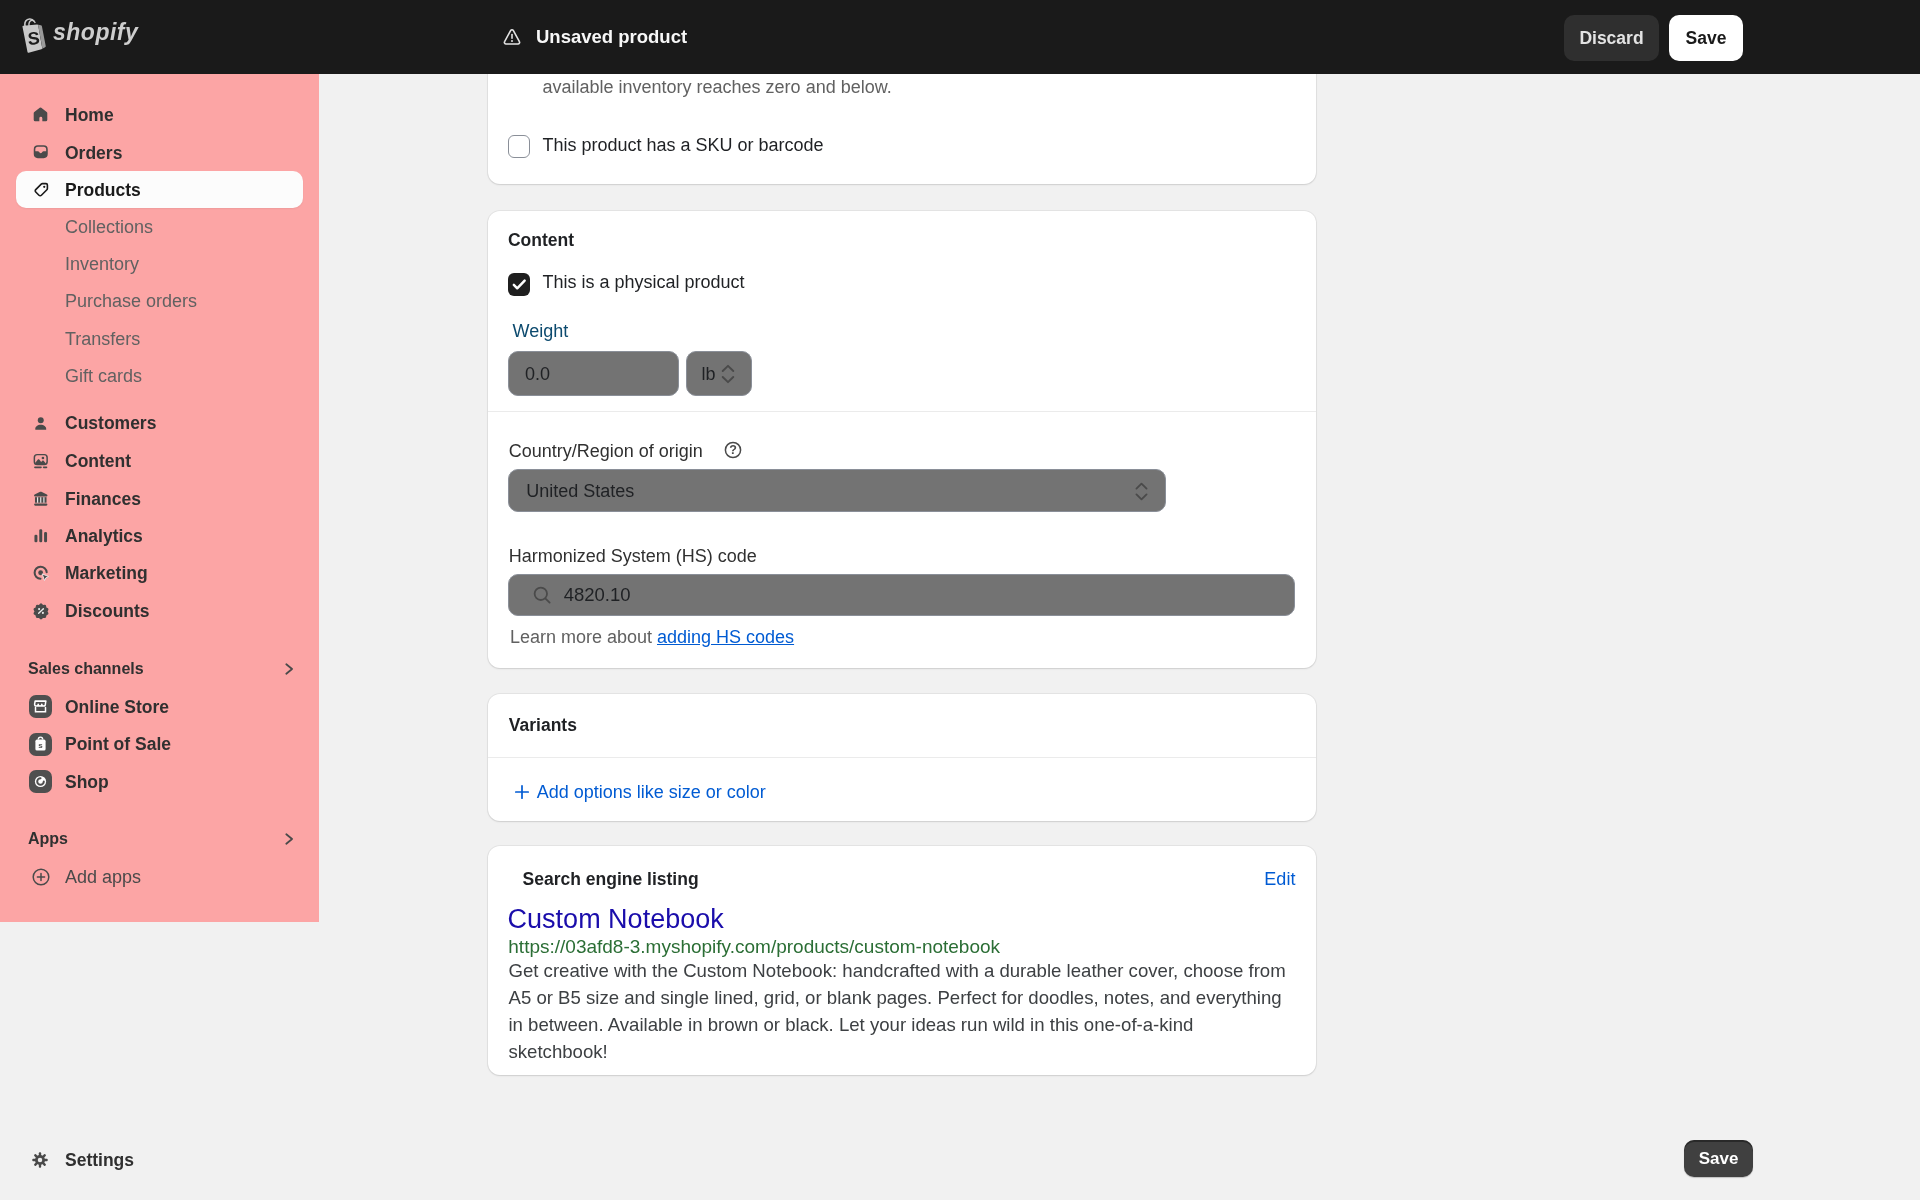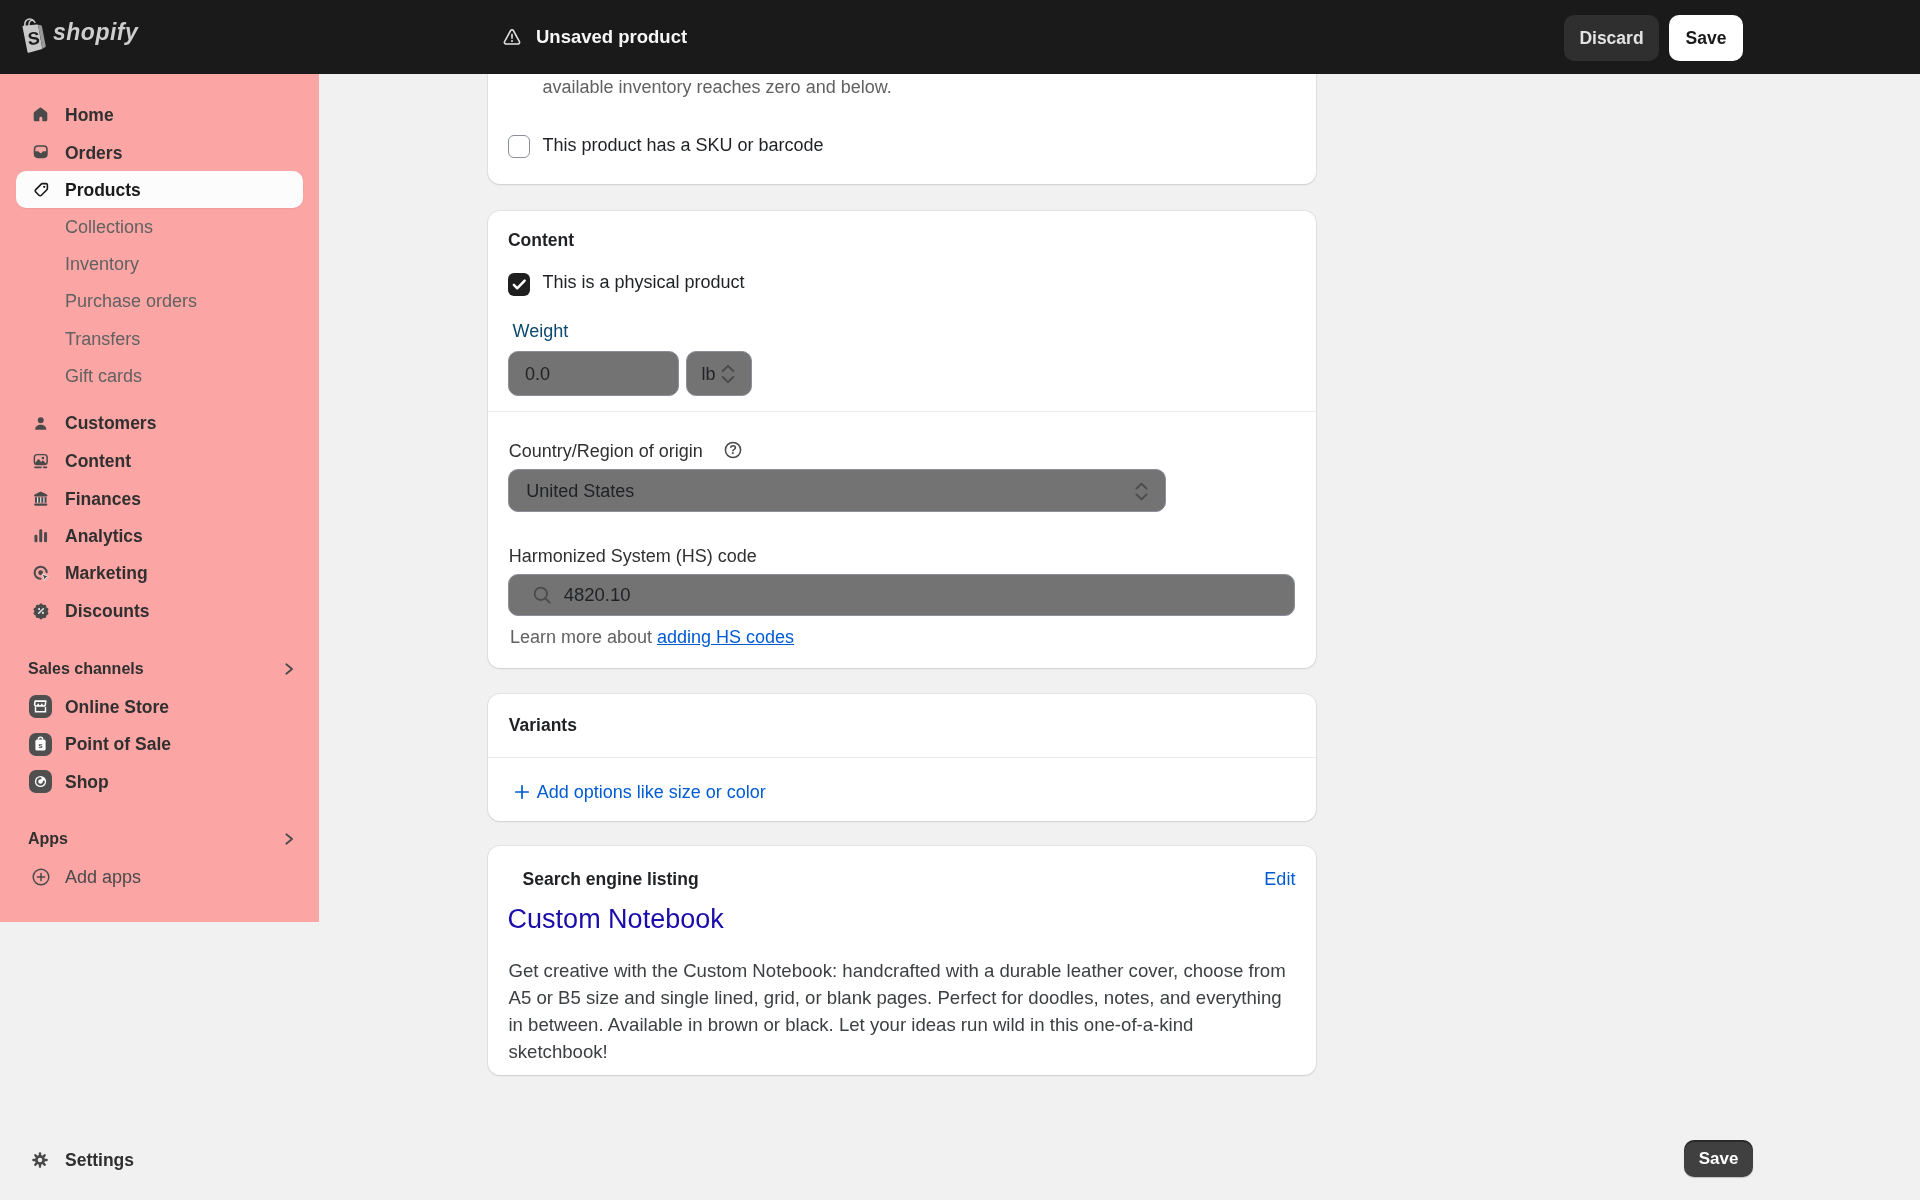--- a/index.html
+++ b/index.html
@@ -201,20 +201,21 @@
   <svg width="20" height="20" viewBox="0 0 20 20" style="position:absolute;left:24.6px;top:88px;">
     <path d="M10 3.8v12.4M3.8 10h12.4" stroke="#005bd3" stroke-width="1.7" stroke-linecap="round"></path>
   </svg>
   <div class="abs body18 blue" style="left:49.1px;top:88px;line-height:20px;white-space:pre;">Add options like size or color</div>
 </div>
 
 <div class="card" style="top:845.8px;height:229.3px;">
   <div class="abs hd" style="left:35px;top:23.5px;line-height:20px;">Search engine listing</div>
   <div class="abs body18 blue" style="right:20.6px;top:23.5px;line-height:20px;">Edit</div>
   <div class="abs" style="left:20px;top:58px;font-size:27px;color:#1a0dab;line-height:31px;white-space:pre;">Custom Notebook</div>
+  <div class="abs" style="left:20.7px;top:89px;font-size:19px;color:#2b6e35;line-height:24px;white-space:pre;">https://03afd8-3.myshopify.com/products/custom-notebook</div>
   <div class="abs" style="left:20.9px;top:111.5px;font-size:18.6px;color:#3d4043;line-height:27px;white-space:pre;">Get creative with the Custom Notebook: handcrafted with a durable leather cover, choose from<br>A5 or B5 size and single lined, grid, or blank pages. Perfect for doodles, notes, and everything<br>in between. Available in brown or black. Let your ideas run wild in this one-of-a-kind<br>sketchbook!</div>
 </div>
 
 <div class="abs" style="left:1684px;top:1140px;width:69px;height:37px;background:#404040;border-radius:10px;
   box-shadow:0 2px 0 rgba(0,0,0,0.35) inset, 0 1px 1px rgba(0,0,0,0.2);">
   <div class="abs" style="left:0;top:0;width:100%;height:100%;display:flex;align-items:center;justify-content:center;
     font-size:17px;font-weight:bold;color:#fff;">Save</div>
 </div>
 
 <div class="abs" id="topbar" style="left:0;top:0;width:1920px;height:74px;background:#1a1a1a;">

